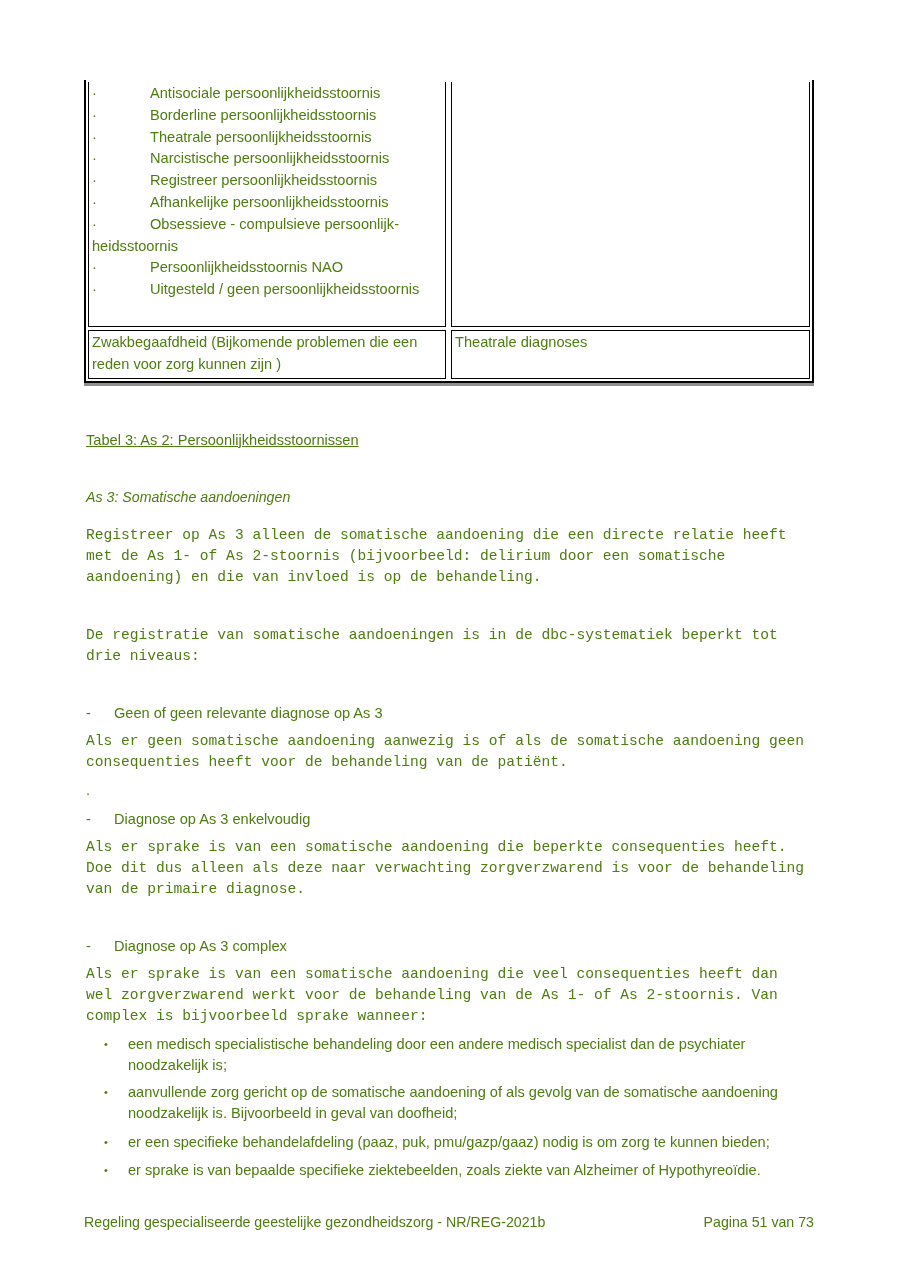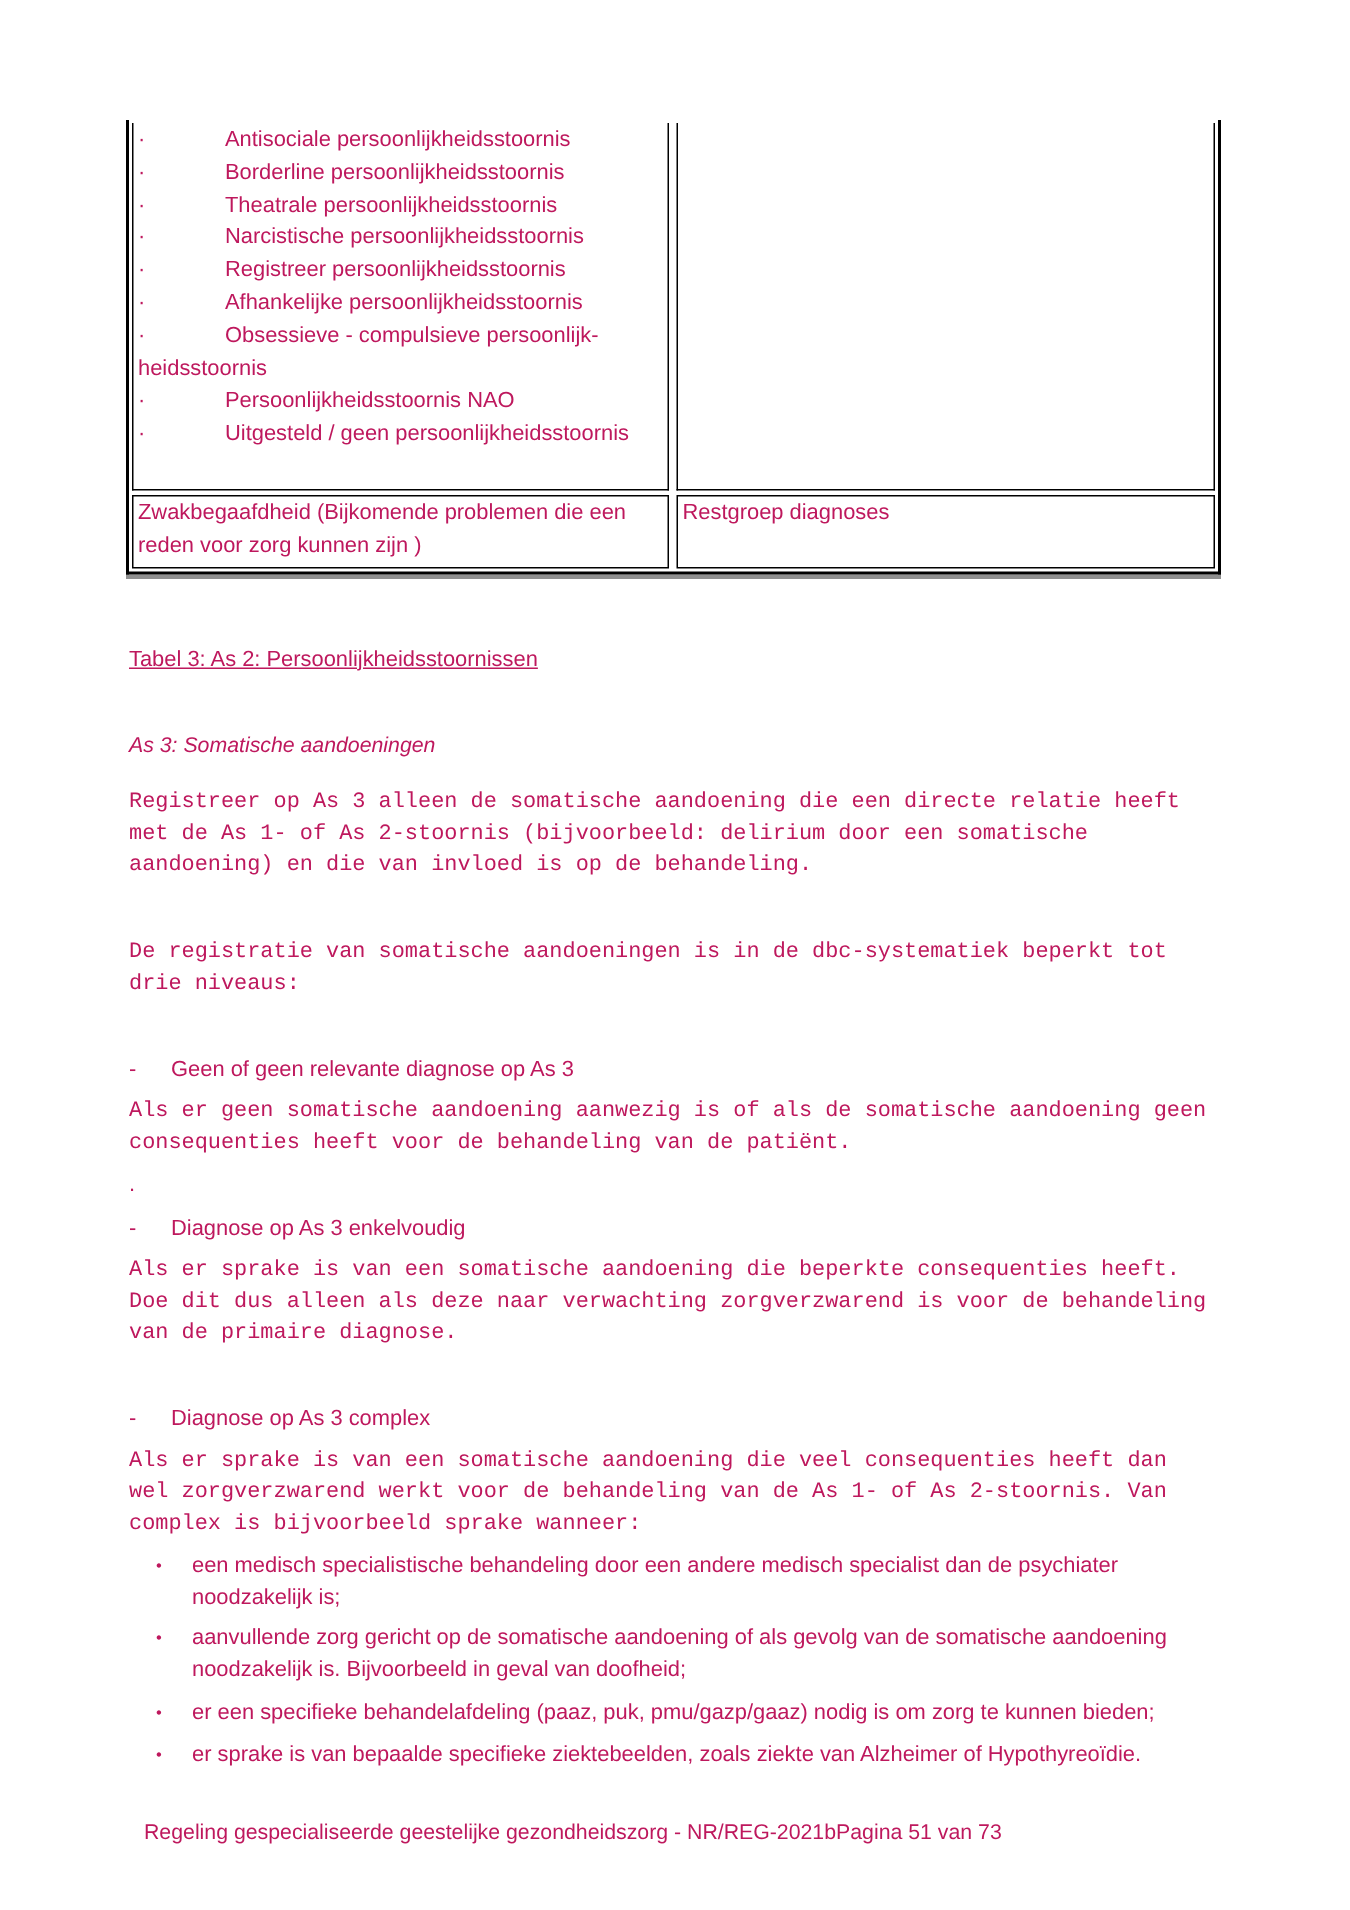--- a/index.html
+++ b/index.html
@@ -1,18 +1,18 @@
 <!DOCTYPE html>
 <html><head>
 <meta charset="utf-8">
 <style>
   html,body{margin:0;padding:0;background:#ffffff;}
   .page{
     position:relative;width:900px;height:1273px;background:#fff;
-    font-family:"Liberation Sans",sans-serif;color:#be185d;overflow:hidden;
+    font-family:"Liberation Sans",sans-serif;color:#4d7c0f;overflow:hidden;
   }
   .content{position:absolute;left:84px;top:80px;width:730px;}
   
   .dtable{
     display:grid;grid-template-columns:358px 1fr;column-gap:5px;row-gap:3px;
     border:2px solid #000;border-top:0;padding:2px;background:#fff;
     box-shadow:0 3px 0 #8f8f8f;
   }
   .cell{border:1px solid #000;padding:1px 3px 2px 3px;font-size:14.6px;line-height:21.8px;}
   .cell.r1{border-top:0;height:241px;overflow:hidden;}
@@ -26,22 +26,22 @@
   .dot-line{margin:7px 0 0 2px;font-size:14.6px;line-height:21px;}
   .ditem{display:flex;margin:36px 0 0 2px;font-size:14.6px;line-height:21px;}
   .ditem .dash{width:28px;flex:none;}
   .ditem.gap-sm{margin-top:8px;}
   .bitem{display:flex;margin:7px 0 0 20px;font-size:14.6px;line-height:21px;width:706px;}
   .bitem.gap-6{margin-top:6px;}
   .bitem.gap-8{margin-top:8px;}
   .bitem .bdot{width:24px;flex:none;font-size:11px;line-height:21px;}
   
   .footer{
-    position:absolute;left:96px;top:1212px;width:730px;display:flex;
-    font-size:14.2px;line-height:20px;
+    position:absolute;left:84px;top:1212px;width:730px;display:flex;
+    justify-content:space-between;font-size:14.2px;line-height:20px;
   }
 </style>
 </head>
 <body>
 
 <div class="page">
   <div class="content">
 
     <div class="dtable">
       <div class="cell r1">
@@ -50,21 +50,21 @@
         <div class="titem"><span class="tbullet">·</span><span>Theatrale persoonlijkheidsstoornis</span></div>
         <div class="titem"><span class="tbullet">·</span><span>Narcistische persoonlijkheidsstoornis</span></div>
         <div class="titem"><span class="tbullet">·</span><span>Registreer persoonlijkheidsstoornis</span></div>
         <div class="titem"><span class="tbullet">·</span><span>Afhankelijke persoonlijkheidsstoornis</span></div>
         <div class="titem"><span class="tbullet">·</span><span>Obsessieve - compulsieve persoonlijk­heidsstoornis</span></div>
         <div class="titem"><span class="tbullet">·</span><span>Persoonlijkheidsstoornis NAO</span></div>
         <div class="titem"><span class="tbullet">·</span><span>Uitgesteld / geen persoonlijkheids­stoornis</span></div>
       </div>
       <div class="cell r1"></div>
       <div class="cell r2">Zwakbegaafdheid (Bijkomende problemen die een reden voor zorg kunnen zijn )</div>
-      <div class="cell r2">Restgroep diagnoses</div>
+      <div class="cell r2">Theatrale diagnoses</div>
     </div>
 
     <div class="caption">Tabel 3: As 2: Persoonlijkheidsstoornissen</div>
 
     <div class="as3-heading">As 3: Somatische aandoeningen</div>
 
     <div class="para">Registreer op As 3 alleen de somatische aandoening die een directe relatie heeft met de As 1- of As 2-stoornis (bijvoorbeeld: delirium door een somatische aandoening) en die van invloed is op de behandeling.</div>
 
     <div class="para gap-lg">De registratie van somatische aandoeningen is in de dbc-systematiek beperkt tot drie niveaus:</div>
 

